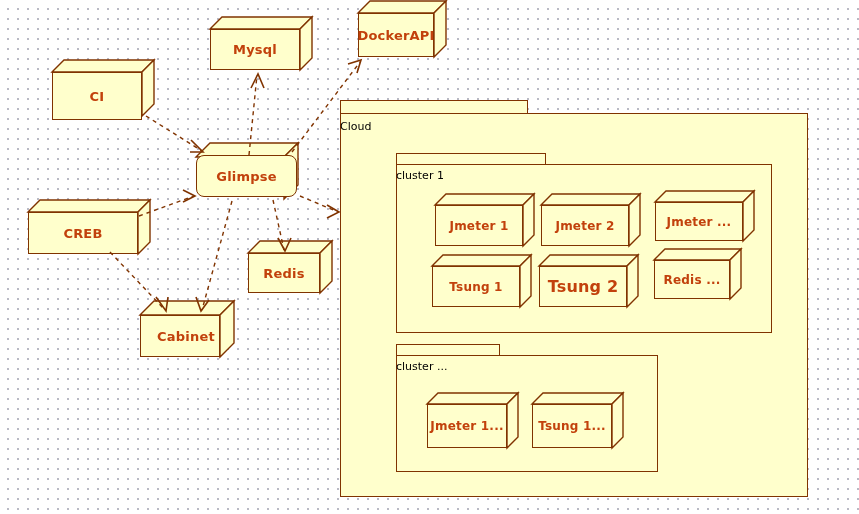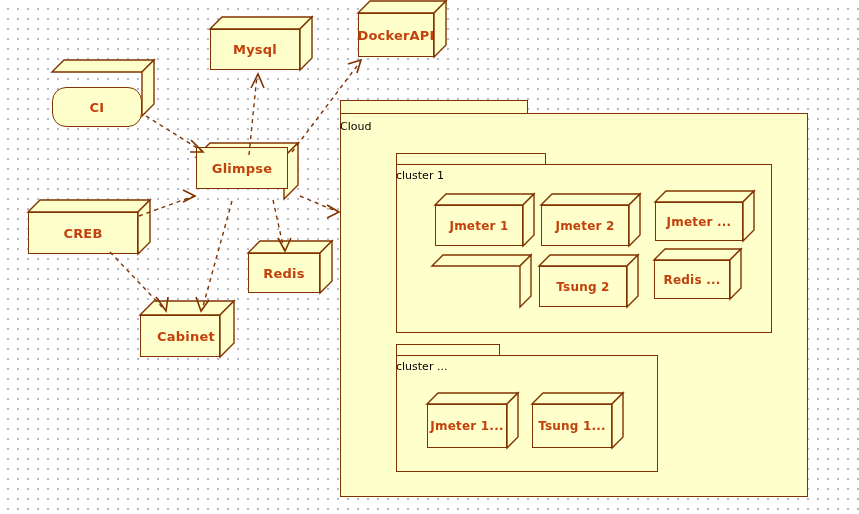--- a/index.html
+++ b/index.html
@@ -120,21 +120,21 @@
         <div class="pkg-title" style="top: 16px; font-size: 11px;">cluster ...</div>
       </div>
     </div>
 
   <div id="nodes-layer">
       <div class="node" style="left: 52px; top: 60px; width: 102px; height: 56px;">
         <svg class="iso" width="104" height="58">
           <polygon points="0,12 12,0 102,0 90,12" fill="#FFFFCC" stroke="#803300" stroke-width="1.4"></polygon>
           <polygon points="90,12 102,0 102,44 90,56" fill="#FFFFCC" stroke="#803300" stroke-width="1.4"></polygon>
         </svg>
-        <div class="face" style="top: 27px; width: 90px; height: 40px; border-radius: 14px;">
+        <div class="face" style="top: 12px; width: 90px; height: 48px;">
           <span class="lbl" style="font-size: 13px;">CI</span>
         </div>
       </div>
       <div class="node" style="left: 210px; top: 17px; width: 102px; height: 68px;">
         <svg class="iso" width="104" height="55">
           <polygon points="0,12 12,0 102,0 90,12" fill="#FFFFCC" stroke="#803300" stroke-width="1.4"></polygon>
           <polygon points="90,12 102,0 102,41 90,53" fill="#FFFFCC" stroke="#803300" stroke-width="1.4"></polygon>
         </svg>
         <div class="face" style="top: 12px; width: 90px; height: 41px;">
           <span class="lbl" style="font-size: 13px;">Mysql</span>
@@ -147,21 +147,21 @@
         </svg>
         <div class="face" style="top: 12px; width: 76px; height: 44px;">
           <span class="lbl" style="font-size: 13px;">DockerAPI</span>
         </div>
       </div>
       <div class="node" style="left: 196px; top: 143px; width: 102px; height: 56px;">
         <svg class="iso" width="104" height="58">
           <polygon points="0,14 14,0 102,0 88,14" fill="#FFFFCC" stroke="#803300" stroke-width="1.4"></polygon>
           <polygon points="88,14 102,0 102,42 88,56" fill="#FFFFCC" stroke="#803300" stroke-width="1.4"></polygon>
         </svg>
-        <div class="face" style="top: 4px; width: 92px; height: 42px;">
+        <div class="face" style="top: 12px; width: 101px; height: 42px; border-radius: 8px;">
           <span class="lbl" style="font-size: 13px;">Glimpse</span>
         </div>
       </div>
       <div class="node" style="left: 28px; top: 200px; width: 122px; height: 54px;">
         <svg class="iso" width="124" height="56">
           <polygon points="0,12 12,0 122,0 110,12" fill="#FFFFCC" stroke="#803300" stroke-width="1.4"></polygon>
           <polygon points="110,12 122,0 122,42 110,54" fill="#FFFFCC" stroke="#803300" stroke-width="1.4"></polygon>
         </svg>
         <div class="face" style="top: 12px; width: 110px; height: 42px;">
           <span class="lbl" style="font-size: 13px;">CREB</span>
@@ -210,28 +210,31 @@
         </svg>
         <div class="face" style="top: 11px; width: 88px; height: 39px;">
           <span class="lbl" style="font-size: 12px;">Jmeter ...</span>
         </div>
       </div>
       <div class="node" style="left: 432px; top: 255px; width: 99px; height: 52px;">
         <svg class="iso" width="101" height="54">
           <polygon points="0,11 11,0 99,0 88,11" fill="#FFFFCC" stroke="#803300" stroke-width="1.4"></polygon>
           <polygon points="88,11 99,0 99,41 88,52" fill="#FFFFCC" stroke="#803300" stroke-width="1.4"></polygon>
         </svg>
+        <div class="face" style="top: 11px; width: 88px; height: 41px;">
+          <span class="lbl" style="font-size: 12px;">Tsung 1</span>
+        </div>
       </div>
       <div class="node" style="left: 539px; top: 255px; width: 99px; height: 52px;">
         <svg class="iso" width="101" height="54">
           <polygon points="0,11 11,0 99,0 88,11" fill="#FFFFCC" stroke="#803300" stroke-width="1.4"></polygon>
           <polygon points="88,11 99,0 99,41 88,52" fill="#FFFFCC" stroke="#803300" stroke-width="1.4"></polygon>
         </svg>
         <div class="face" style="top: 11px; width: 88px; height: 41px;">
-          <span class="lbl" style="font-size: 12px;">Tsung 2</span>
+          <span class="lbl" style="font-size: 16px;">Tsung 2</span>
         </div>
       </div>
       <div class="node" style="left: 654px; top: 249px; width: 87px; height: 50px;">
         <svg class="iso" width="89" height="52">
           <polygon points="0,11 11,0 87,0 76,11" fill="#FFFFCC" stroke="#803300" stroke-width="1.4"></polygon>
           <polygon points="76,11 87,0 87,39 76,50" fill="#FFFFCC" stroke="#803300" stroke-width="1.4"></polygon>
         </svg>
         <div class="face" style="top: 11px; width: 76px; height: 39px;">
           <span class="lbl" style="font-size: 12px;">Redis ...</span>
         </div>

